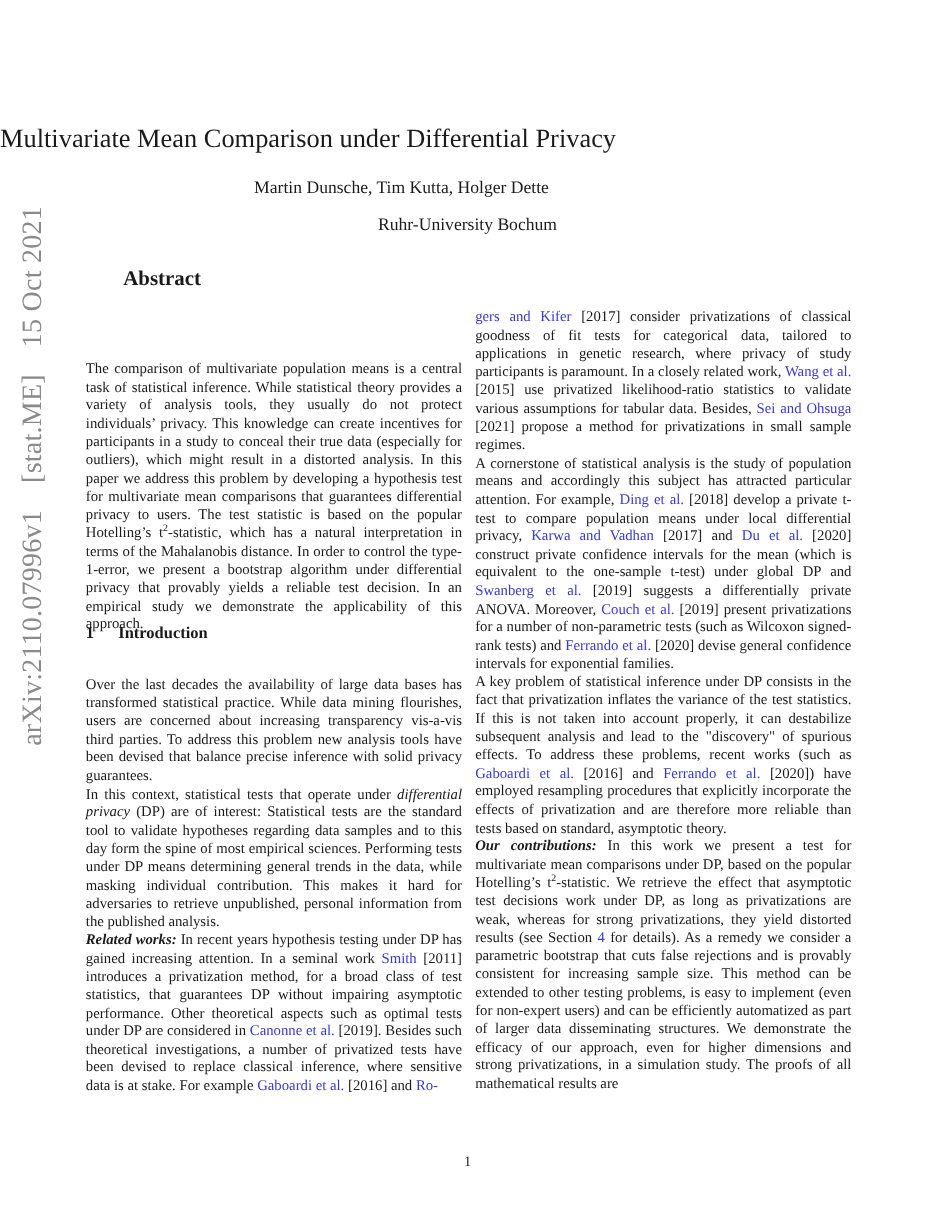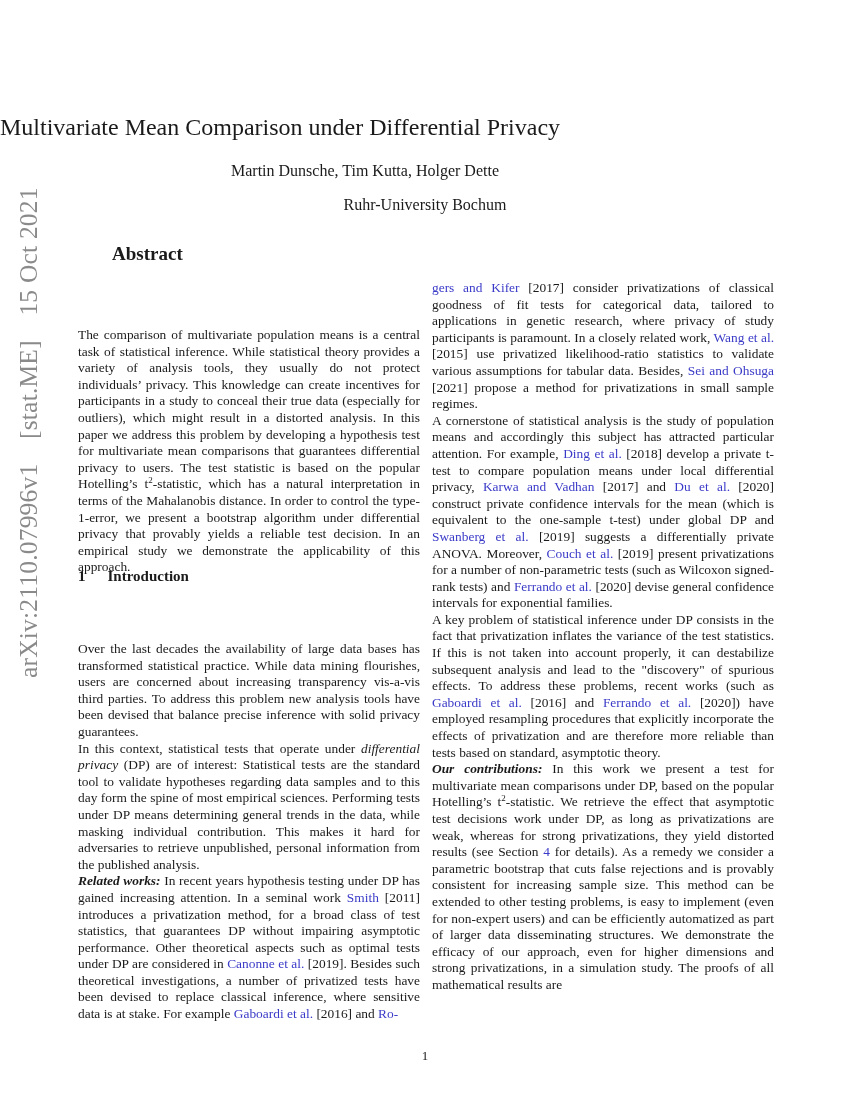--- a/index.html
+++ b/index.html
@@ -44,21 +44,21 @@
 <div class="h-abstract">Abstract</div>
 
 <div class="blk col col-left" style="top:291px;">
   <p><span>The comparison of multivariate population means is a central task of statistical inference. While statistical theory provides a variety of analysis tools, they usually do not protect individuals’ privacy. This knowledge can create incentives for participants in a study to conceal their true data (especially for outliers), which might result in a distorted analysis. In this paper we address this problem by developing a hypothesis test for multivariate mean comparisons that guarantees differential privacy to users. The test statistic is based on the popular Hotelling’s t</span><sup>2</sup><span>-statistic, which has a natural interpretation in terms of the Mahalanobis distance. In order to control the type-1-error, we present a bootstrap algorithm under differential privacy that provably yields a reliable test decision. In an empirical study we demonstrate the applicability of this approach.</span></p>
 </div>
 
 <div class="h-intro">
   <span class="num">1</span><span>Introduction</span>
 </div>
 
-<div class="blk col col-left" style="top:605px;">
+<div class="blk col col-left" style="top:578px;">
   <p>Over the last decades the availability of large data bases has transformed statistical practice. While data mining flourishes, users are concerned about increasing transparency vis-a-vis third parties. To address this problem new analysis tools have been devised that balance precise inference with solid privacy guarantees.</p>
   <p><span>In this context, statistical tests that operate under </span><span class="it">differential privacy</span><span> (DP) are of interest: Statistical tests are the standard tool to validate hypotheses regarding data samples and to this day form the spine of most empirical sciences. Performing tests under DP means determining general trends in the data, while masking individual contribution. This makes it hard for adversaries to retrieve unpublished, personal information from the published analysis.</span></p>
   <p><span class="bold">Related works:</span><span> In recent years hypothesis testing under DP has gained increasing attention. In a seminal work </span><a class="cite">Smith</a> <span>[2011]</span><span> introduces a privatization method, for a broad class of test statistics, that guarantees DP without impairing asymptotic performance. Other theoretical aspects such as optimal tests under DP are considered in </span><a class="cite">Canonne et al.</a> <span>[2019]</span><span>. Besides such theoretical investigations, a number of privatized tests have been devised to replace classical inference, where sensitive data is at stake. For example </span><a class="cite">Gaboardi et al.</a> <span>[2016]</span><span> and </span><a class="cite">Ro-</a></p>
 </div>
 
 <div class="blk col col-right" style="top:244px;">
   <p><a class="cite">gers and Kifer</a> <span>[2017]</span><span> consider privatizations of classical goodness of fit tests for categorical data, tailored to applications in genetic research, where privacy of study participants is paramount. In a closely related work, </span><a class="cite">Wang et al.</a> <span>[2015]</span><span> use privatized likelihood-ratio statistics to validate various assumptions for tabular data. Besides, </span><a class="cite">Sei and Ohsuga</a> <span>[2021]</span><span> propose a method for privatizations in small sample regimes.</span></p>
   <p><span>A cornerstone of statistical analysis is the study of population means and accordingly this subject has attracted particular attention. For example, </span><a class="cite">Ding et al.</a> <span>[2018]</span><span> develop a private t-test to compare population means under local differential privacy, </span><a class="cite">Karwa and Vadhan</a> <span>[2017]</span><span> and </span><a class="cite">Du et al.</a> <span>[2020]</span><span> construct private confidence intervals for the mean (which is equivalent to the one-sample t-test) under global DP and </span><a class="cite">Swanberg et al.</a> <span>[2019]</span><span> suggests a differentially private ANOVA. Moreover, </span><a class="cite">Couch et al.</a> <span>[2019]</span><span> present privatizations for a number of non-parametric tests (such as Wilcoxon signed-rank tests) and </span><a class="cite">Ferrando et al.</a> <span>[2020]</span><span> devise general confidence intervals for exponential families.</span></p>
   <p><span>A key problem of statistical inference under DP consists in the fact that privatization inflates the variance of the test statistics. If this is not taken into account properly, it can destabilize subsequent analysis and lead to the "discovery" of spurious effects. To address these problems, recent works (such as </span><a class="cite">Gaboardi et al.</a> <span>[2016]</span><span> and </span><a class="cite">Ferrando et al.</a> <span>[2020]</span><span>) have employed resampling procedures that explicitly incorporate the effects of privatization and are therefore more reliable than tests based on standard, asymptotic theory.</span></p>
   <p><span class="bold">Our contributions:</span><span> In this work we present a test for multivariate mean comparisons under DP, based on the popular Hotelling’s t</span><sup>2</sup><span>-statistic. We retrieve the effect that asymptotic test decisions work under DP, as long as privatizations are weak, whereas for strong privatizations, they yield distorted results (see Section </span><a class="cite">4</a><span> for details). As a remedy we consider a parametric bootstrap that cuts false rejections and is provably consistent for increasing sample size. This method can be extended to other testing problems, is easy to implement (even for non-expert users) and can be efficiently automatized as part of larger data disseminating structures. We demonstrate the efficacy of our approach, even for higher dimensions and strong privatizations, in a simulation study. The proofs of all mathematical results are</span></p>

